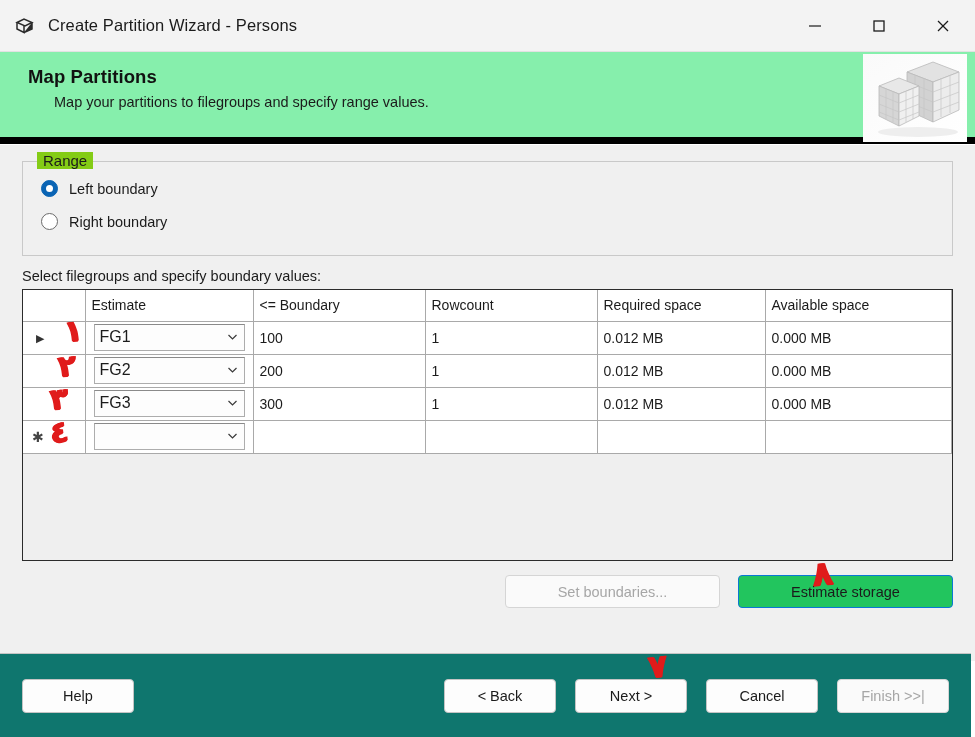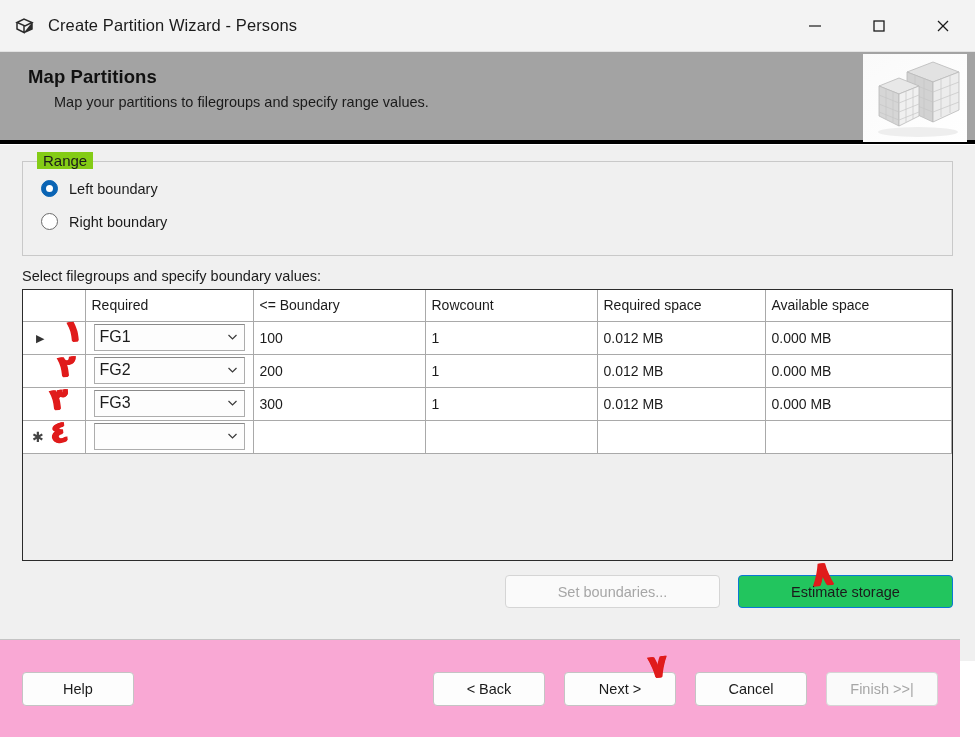--- a/index.html
+++ b/index.html
@@ -34,22 +34,22 @@
   .winctrls { margin-left: auto; display: flex; height: 100%; }
   .winbtn {
     width: 64px; height: 100%;
     display: flex; align-items: center; justify-content: center;
     color: #1b1b1b;
   }
 
   
   .banner {
     height: 92px;
-    background: #a3a3a3;
-    border-bottom: 4px solid #000000;
+    background: #86efac;
+    border-bottom: 7px solid #000000;
     position: relative;
     padding: 14px 0 16px 28px;
   }
   .banner h1 {
     margin: 0;
     font-size: 18.5px;
     font-weight: bold;
     color: #111;
     letter-spacing: 0.1px;
   }
@@ -218,23 +218,23 @@
   .btn.wide { width: 215px; }
   .btn.disabled { color: #a6a6a6; background: #fafafa; border-color: #d5d5d5; }
   .btn.focused {
     border: 1.6px solid #0a78d4;
     background: #22c55e;
   }
 
   
   .footer {
     position: absolute;
-    left: 0; right: 15px; bottom: 0;
-    height: 98px;
-    background: #f9a8d4;
+    left: 0; right: 4px; bottom: 0;
+    height: 84px;
+    background: #0f766e;
     border-top: 1px solid #c4c4c4;
   }
   .footer-inner {
     position: relative;
     height: 100%;
     display: flex; align-items: center;
     padding: 0 22px;
   }
   .footer .btn { min-width: 0; }
   .btn-help { width: 112px; height: 34px; }
@@ -371,21 +371,21 @@
         <col style="width:62px">
           <col class="col-fg">
           <col class="col-bnd">
         <col class="col-rc">
           <col class="col-req">
           <col class="col-avl">
       </colgroup>
       <thead>
         <tr>
           <th class="c-sel"></th>
-          <th>Required</th>
+          <th>Estimate</th>
           <th>&lt;= Boundary</th>
           <th>Rowcount</th>
           <th>Required space</th>
           <th>Available space</th>
         </tr>
       </thead>
       <tbody>
 
         <tr>
           <td class="c-sel">

